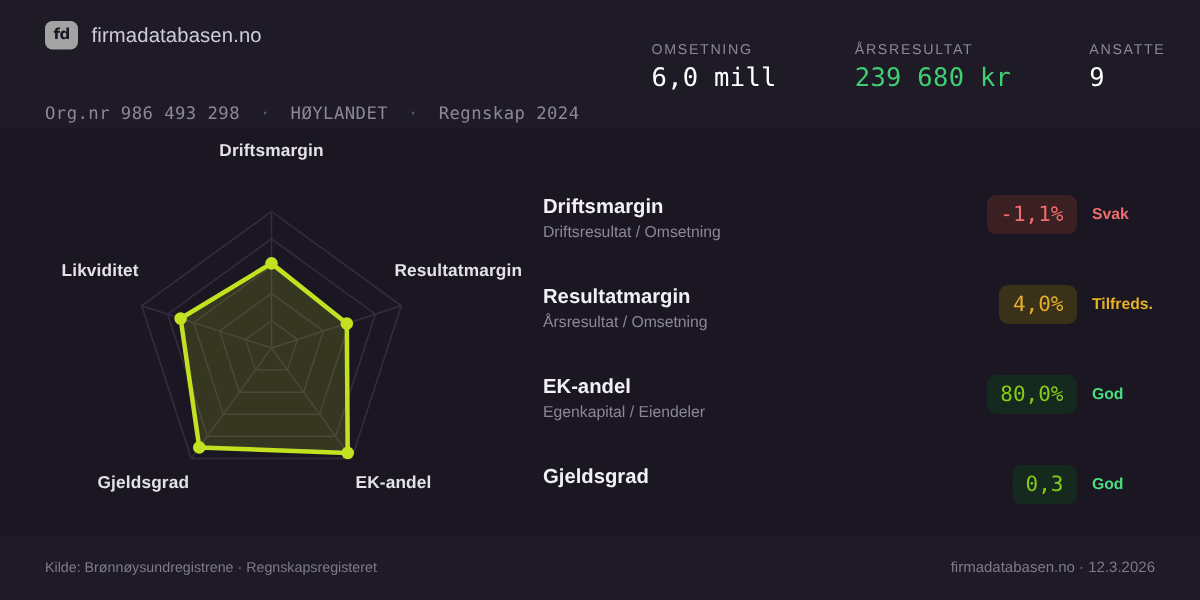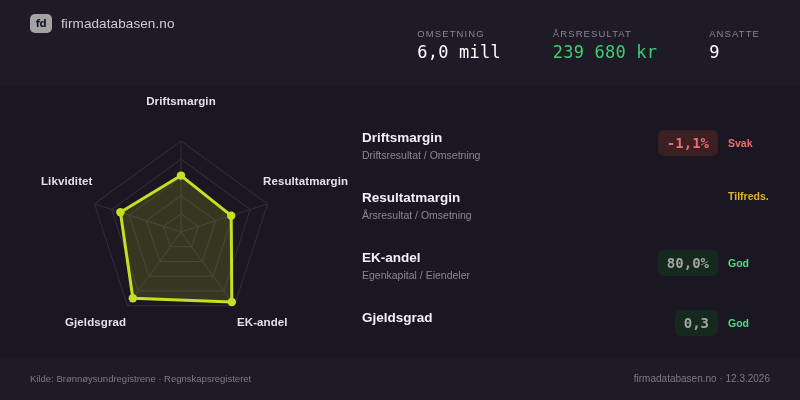--- a/index.html
+++ b/index.html
@@ -41,21 +41,21 @@
     font-family:"Liberation Sans", sans-serif;
   }
   .company-meta {
     position:absolute; left:30px; top:68px;
     font-family:"DejaVu Sans Mono", monospace;
     font-size:11.5px; color:#8c8799; letter-spacing:0.3px;
   }
   .company-meta .sep { color:#5e596c; padding:0 6px; }
 
   
-  .stats { position:absolute; right:40px; top:28px; display:flex; }
+  .stats { position:absolute; right:23px; top:28px; display:flex; }
   .stat { text-align:left; padding-left:0; }
   .stat + .stat { margin-left:52px; }
   .stat-label {
     font-family:"Liberation Sans", sans-serif;
     font-size:9.5px; letter-spacing:1.1px; color:#8a8598;
     text-transform:uppercase; margin-bottom:5px;
   }
   .stat-value {
     font-family:"DejaVu Sans Mono", monospace;
     font-size:17px; color:#ffffff; letter-spacing:0.2px; line-height:1;
@@ -97,25 +97,25 @@
     font-family:"Liberation Sans", sans-serif;
   }
   .metric-right {
     display:flex; align-items:center; gap:10px;
     position:absolute; right:0; top:0;
   }
   .badge {
     font-family:"DejaVu Sans Mono", monospace;
     font-size:14px; line-height:1;
     padding:6px 9px; border-radius:6px;
-    min-width:30px; text-align:right;font-weight:bold;
+    min-width:30px; text-align:right;
   }
   .badge.red    { background:#3a1f23; color:#ef6d6d; }
   .badge.amber  { background:#3a3119; color:#e5b028; }
-  .badge.green  { background:#16291f; color:#a3a3a3; }
+  .badge.green  { background:#16291f; color:#84cc16; }
   .verdict {
     font-family:"Liberation Sans", sans-serif;
     font-size:10.5px; font-weight:bold; width:54px; text-align:left;
   }
   .verdict.red   { color:#ef6d6d; }
   .verdict.amber { color:#e5b028; }
   .verdict.green { color:#4ade80; }
 
   
   .footer {
@@ -139,20 +139,27 @@
 <div class="page">
 
   <div class="header">
 
     <div class="brand">
       <span class="logo-mark">fd</span>
       <span class="brand-name">firmadatabasen.no</span>
     </div>
 
 
+    <div class="company-meta">
+      <span>Org.nr 986 493 298</span>
+      <span class="sep">·</span>
+      <span>HØYLANDET</span>
+      <span class="sep">·</span>
+      <span>Regnskap 2024</span>
+    </div>
 
     <div class="stats">
       <div class="stat">
         <div class="stat-label">OMSETNING</div>
         <div class="stat-value">6,0 mill</div>
       </div>
       <div class="stat">
         <div class="stat-label">ÅRSRESULTAT</div>
         <div class="stat-value green">239 680 kr</div>
       </div>
@@ -210,20 +217,21 @@
           <span class="verdict red">Svak</span>
         </div>
       </div>
 
       <div class="metric-row">
         <div class="metric-text">
           <div class="metric-name">Resultatmargin</div>
           <div class="metric-formula">Årsresultat / Omsetning</div>
         </div>
         <div class="metric-right">
+          <span class="badge amber">4,0%</span>
           <span class="verdict amber">Tilfreds.</span>
         </div>
       </div>
 
       <div class="metric-row">
         <div class="metric-text">
           <div class="metric-name">EK-andel</div>
           <div class="metric-formula">Egenkapital / Eiendeler</div>
         </div>
         <div class="metric-right">

